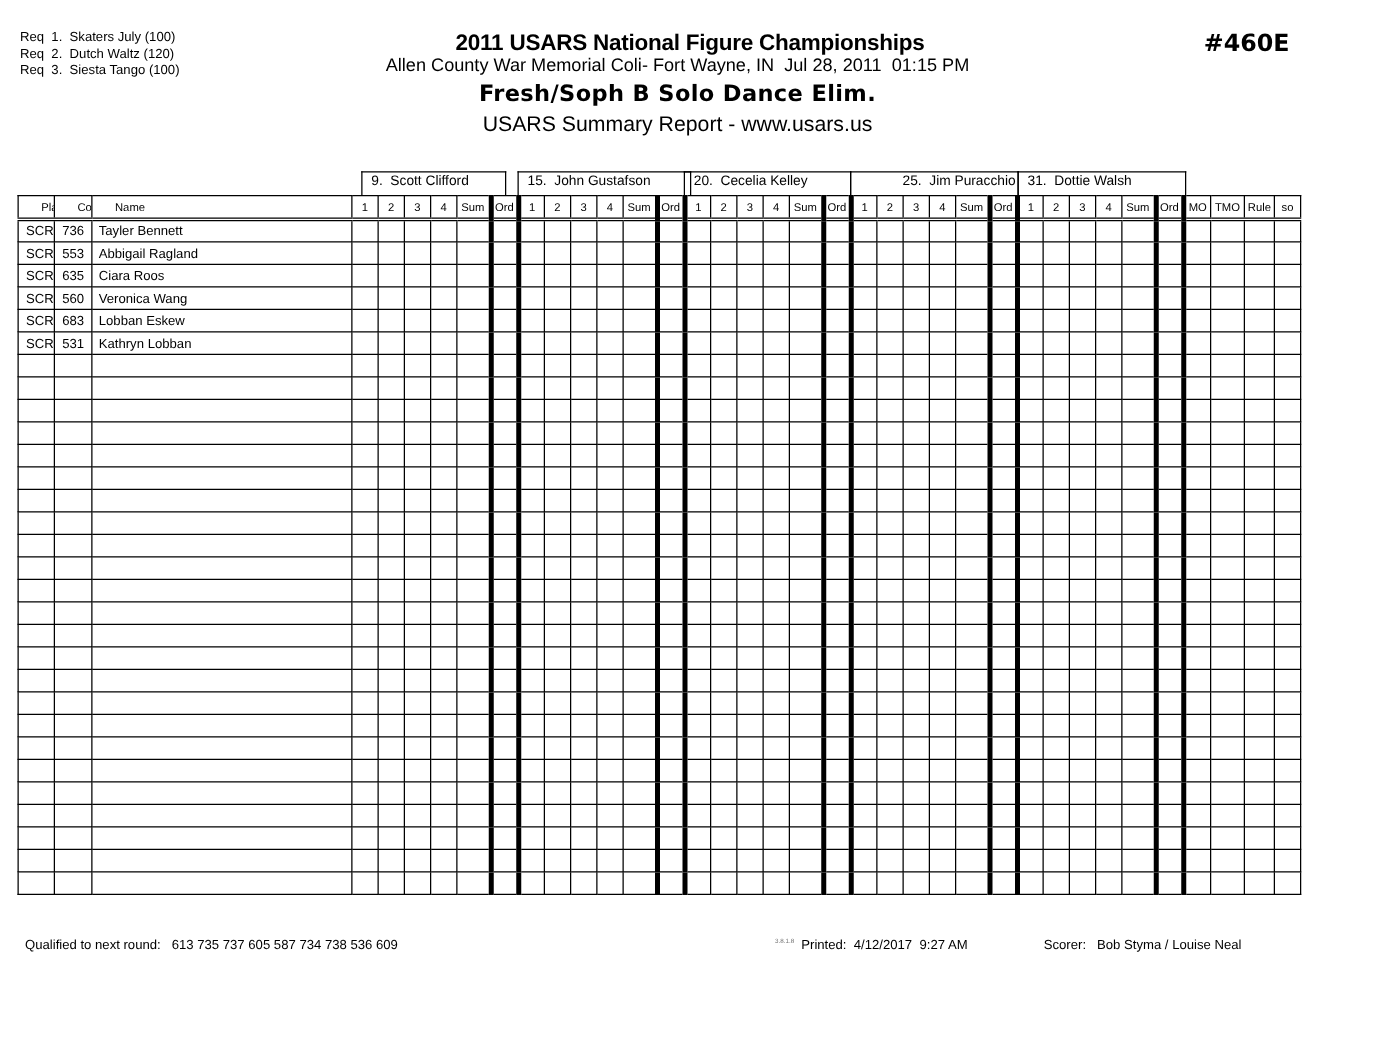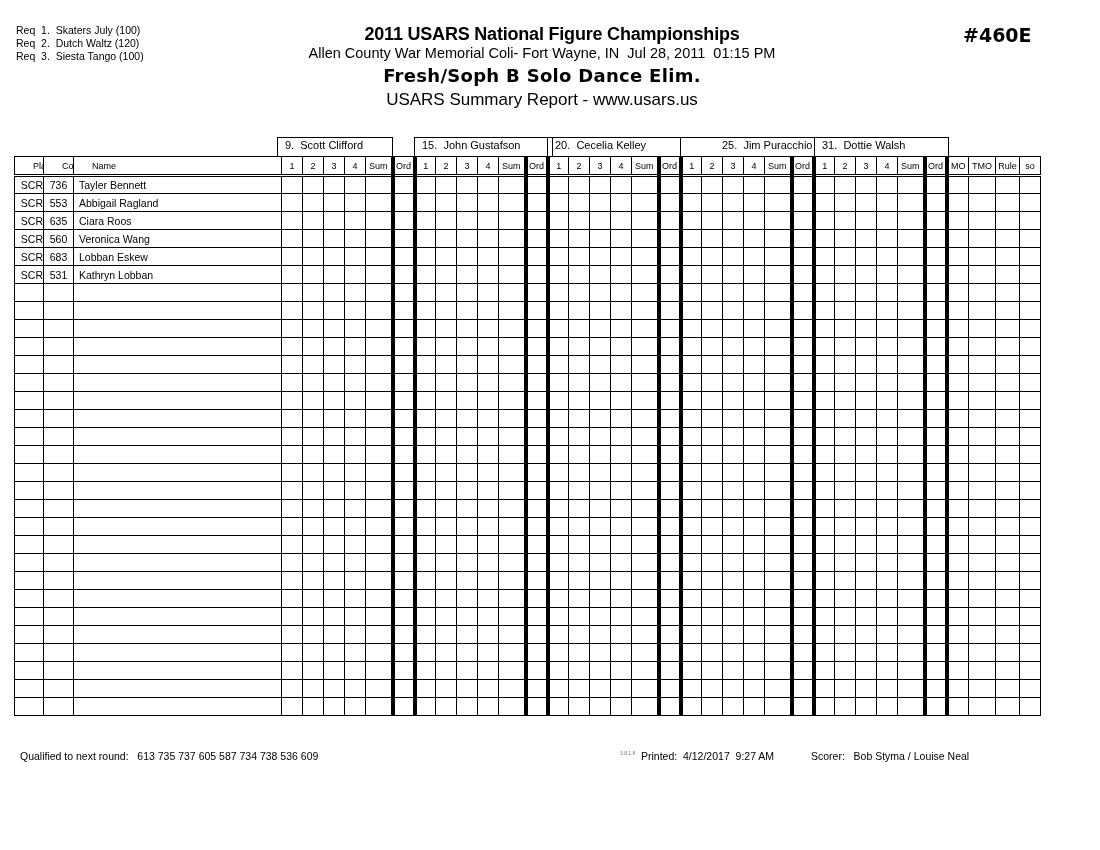--- a/index.html
+++ b/index.html
@@ -27,38 +27,38 @@
   table.grid thead th { font-size: 9px; height: 19px; text-align: center; border-bottom: 3px double #000; }
   table.grid thead th.lft { text-align: left; padding-left: 18px; }
   table.grid td.place { text-align: right; padding-left: 2px; font-size: 10.5px; }
   table.grid td.cont { text-align: center; }
   table.grid td.name { text-align: left; padding-left: 5px; }
   table.grid .thick-l { border-left: 4px solid #000; }
 
   .footer-q { position: absolute; left: 20px; top: 750px; font-size: 10.5px; white-space: pre; }
   .footer-ver { position: absolute; left: 620px; top: 750px; font-size: 5px; color: #777; }
   .footer-printed { position: absolute; left: 641px; top: 750px; font-size: 10.5px; white-space: pre; }
-  .footer-scorer { position: absolute; left: 811px; top: 750px; font-size: 10.5px; white-space: pre; }
+  .footer-scorer { position: absolute; left: 835px; top: 750px; font-size: 10.5px; white-space: pre; }
 </style>
 </head>
 <body>
 
 <div class="req">
   <div>Req  1.  Skaters July (100)</div>
   <div>Req  2.  Dutch Waltz (120)</div>
   <div>Req  3.  Siesta Tango (100)</div>
 </div>
 
 <div class="title">2011 USARS National Figure Championships</div>
 <div class="venue">Allen County War Memorial Coli- Fort Wayne, IN  Jul 28, 2011  01:15 PM</div>
 <div class="event">Fresh/Soph B Solo Dance Elim.</div>
 <div class="report">USARS Summary Report - www.usars.us</div>
 <div class="evnum">#460E</div>
 
-<div class="judge-head" style="left:277px;width:116px;">9.  Scott Clifford</div>
+<div class="judge-head" style="left:289px;width:116px;">9.  Scott Clifford</div>
 <div class="judge-head" style="left:414px;width:139px;">15.  John Gustafson</div>
 <div class="judge-head" style="left:547px;width:134px;">20.  Cecelia Kelley</div>
 <div class="judge-head" style="left:680px;width:135px;padding-left:41px;">25.  Jim Puracchio</div>
 <div class="judge-head" style="left:814px;width:135px;">31.  Dottie Walsh</div>
 
 <table class="grid" style="width: 1026px;">
   <colgroup id="cg">
       <col style="width: 29px;">
       <col style="width: 30px;">
       <col style="width: 208px;">

